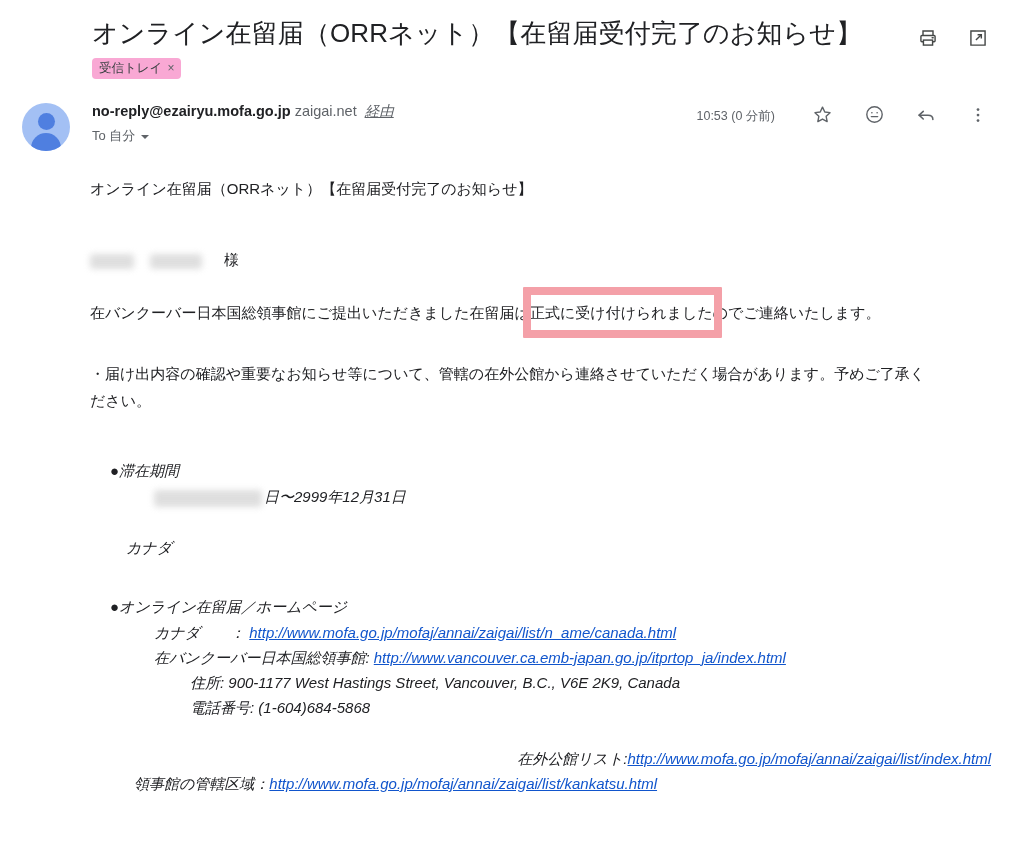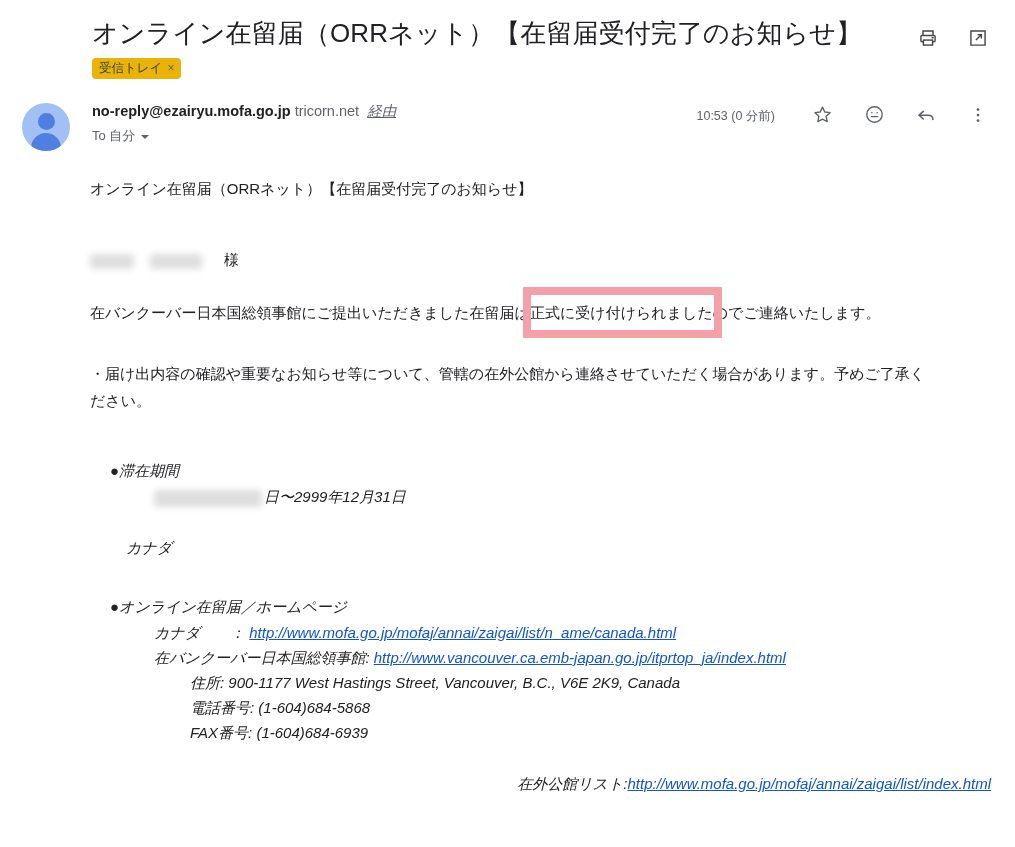--- a/index.html
+++ b/index.html
@@ -31,21 +31,21 @@
     font-weight: 400;
     color: #202124;
     letter-spacing: 0.1px;
     white-space: nowrap;
   }
   .label-chip {
     display: inline-flex;
     align-items: center;
     gap: 5px;
     margin-top: 8px;
-    background: #eab308;
+    background: #f9a8d4;
     border-radius: 4px;
     padding: 2px 7px 3px 7px;
     font-size: 12.5px;
     line-height: 16px;
     color: #3c4043;
   }
   .label-chip .chip-x {
     font-size: 12px;
     color: #5f6368;
     line-height: 16px;
@@ -260,21 +260,21 @@
 <div class="sender-row">
   <div class="avatar-cell">
     <div class="avatar">
       <span class="head"></span>
       <span class="body"></span>
     </div>
   </div>
 
   <div class="sender-main">
     <div class="sender-line1">
-      <span class="sender-email">no-reply@ezairyu.mofa.go.jp</span><span class="via-domain">tricorn.net</span><span class="via-word">経由</span>
+      <span class="sender-email">no-reply@ezairyu.mofa.go.jp</span><span class="via-domain">zaigai.net</span><span class="via-word">経由</span>
     </div>
     <div class="sender-line2">
       <span>To 自分</span>
       <span class="caret-down"></span>
     </div>
   </div>
 
   <div class="sender-actions">
     <span class="timestamp">10:53 (0 分前)</span>
     <button class="icon-btn">
@@ -360,24 +360,26 @@
       <a class="link">http://www.mofa.go.jp/mofaj/annai/zaigai/list/n_ame/canada.html</a>
     </div>
 
     <div class="kv-line indent-3">
       <span>在バンクーバー日本国総領事館:</span>
       <a class="link">http://www.vancouver.ca.emb-japan.go.jp/itprtop_ja/index.html</a>
     </div>
 
     <div class="kv-line" style="padding-left:80px;">住所: 900-1177 West Hastings Street, Vancouver, B.C., V6E 2K9, Canada</div>
     <div class="kv-line" style="padding-left:80px;">電話番号: (1-604)684-5868</div>
-    <div class="kv-line" style="padding-left:80px;">FAX番号: (1-604)684-6939</div>
   </div>
 
   <div class="spacer-26"></div>
 
   <div class="section">
     <div class="kv-line" style="padding-left:24px;text-align:right;">
       <span>在外公館リスト:</span><a class="link">http://www.mofa.go.jp/mofaj/annai/zaigai/list/index.html</a>
     </div>
+    <div class="kv-line" style="padding-left:24px;">
+      <span>領事館の管轄区域：</span><a class="link">http://www.mofa.go.jp/mofaj/annai/zaigai/list/kankatsu.html</a>
+    </div>
   </div>
 
 </div>
 
 </body></html>

